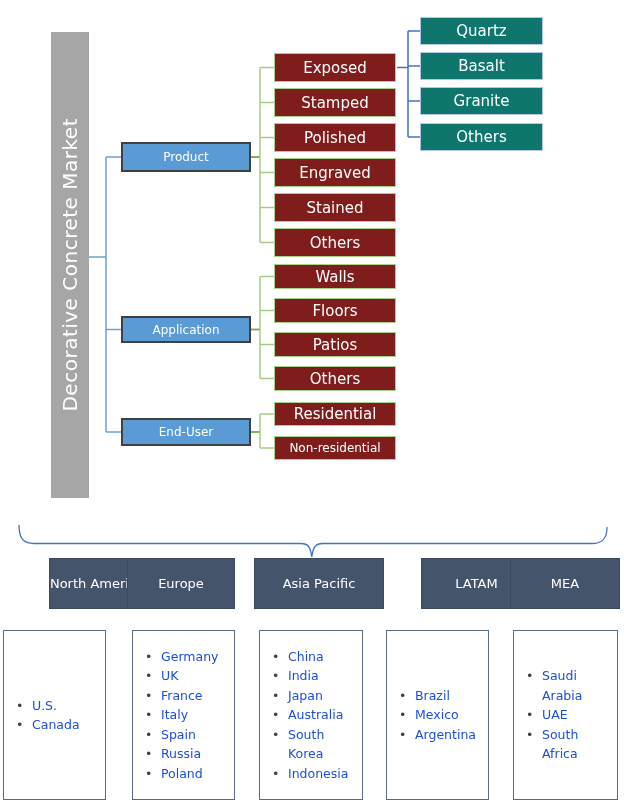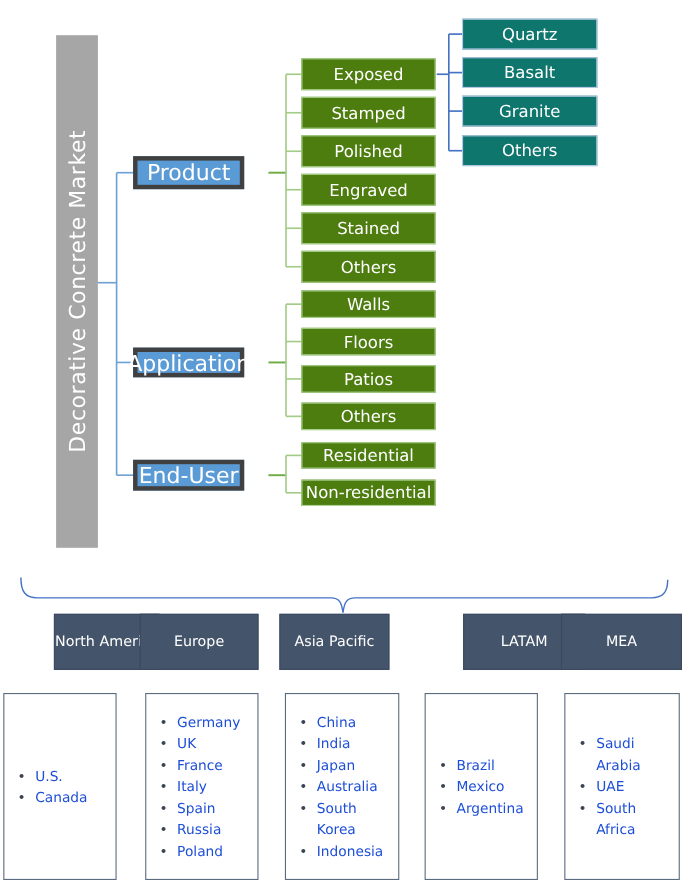--- a/index.html
+++ b/index.html
@@ -20,24 +20,24 @@
     writing-mode:vertical-rl; transform:rotate(180deg);
     color:#ffffff; font-size:20px; letter-spacing:0.5px; white-space:nowrap;
   }
 
   
   .node {
     position:absolute; z-index:2; box-sizing:border-box;
     display:flex; align-items:center; justify-content:center;
     color:#ffffff; text-align:center; white-space:nowrap;
   }
-  .branch { left:121px; width:101px; background:#5B9BD5; border:4px solid #404040; font-size:20px; }
-  .g      { left:274px; width:122px; background:#4d7c0f; border:1px solid #A9D18E; font-size:15px; }
+  .branch { left:121px; width:130px; background:#5B9BD5; border:2px solid #404040; font-size:12px; }
+  .g      { left:274px; width:122px; background:#7f1d1d; border:1px solid #A9D18E; font-size:15px; }
   .b      { left:420px; width:123px; background:#0f766e; border:1px solid #B4C7E7; font-size:15px; }
-  .g.tight { font-size:15px; }
+  .g.tight { font-size:12px; }
 
   
   .region-header {
     position:absolute; top:558px; height:51px; z-index:2; box-sizing:border-box;
     background:#44546A; border:1px solid #3B4A5E;
     display:flex; align-items:center; justify-content:center;
     color:#ffffff; font-size:13px; white-space:nowrap;
   }
 
   
@@ -174,21 +174,21 @@
   <div class="node g tight" style="top:436px;height:24px;">
     <span>Non-residential</span>
   </div>
 
   <div class="region-header" style="left:1px;width:96px;margin-left:48px;">
     <span>North America</span>
   </div>
   <div class="region-header" style="left:127px;width:108px;">
     <span>Europe</span>
   </div>
-  <div class="region-header" style="left:254px;width:100px;">
+  <div class="region-header" style="left:254px;width:130px;">
     <span>Asia Pacific</span>
   </div>
   <div class="region-header" style="left:381px;width:111px;margin-left:40px;">
     <span>LATAM</span>
   </div>
   <div class="region-header" style="left:510px;width:110px;">
     <span>MEA</span>
   </div>
 
   <div class="country-box" style="left:3px;width:103px;">

